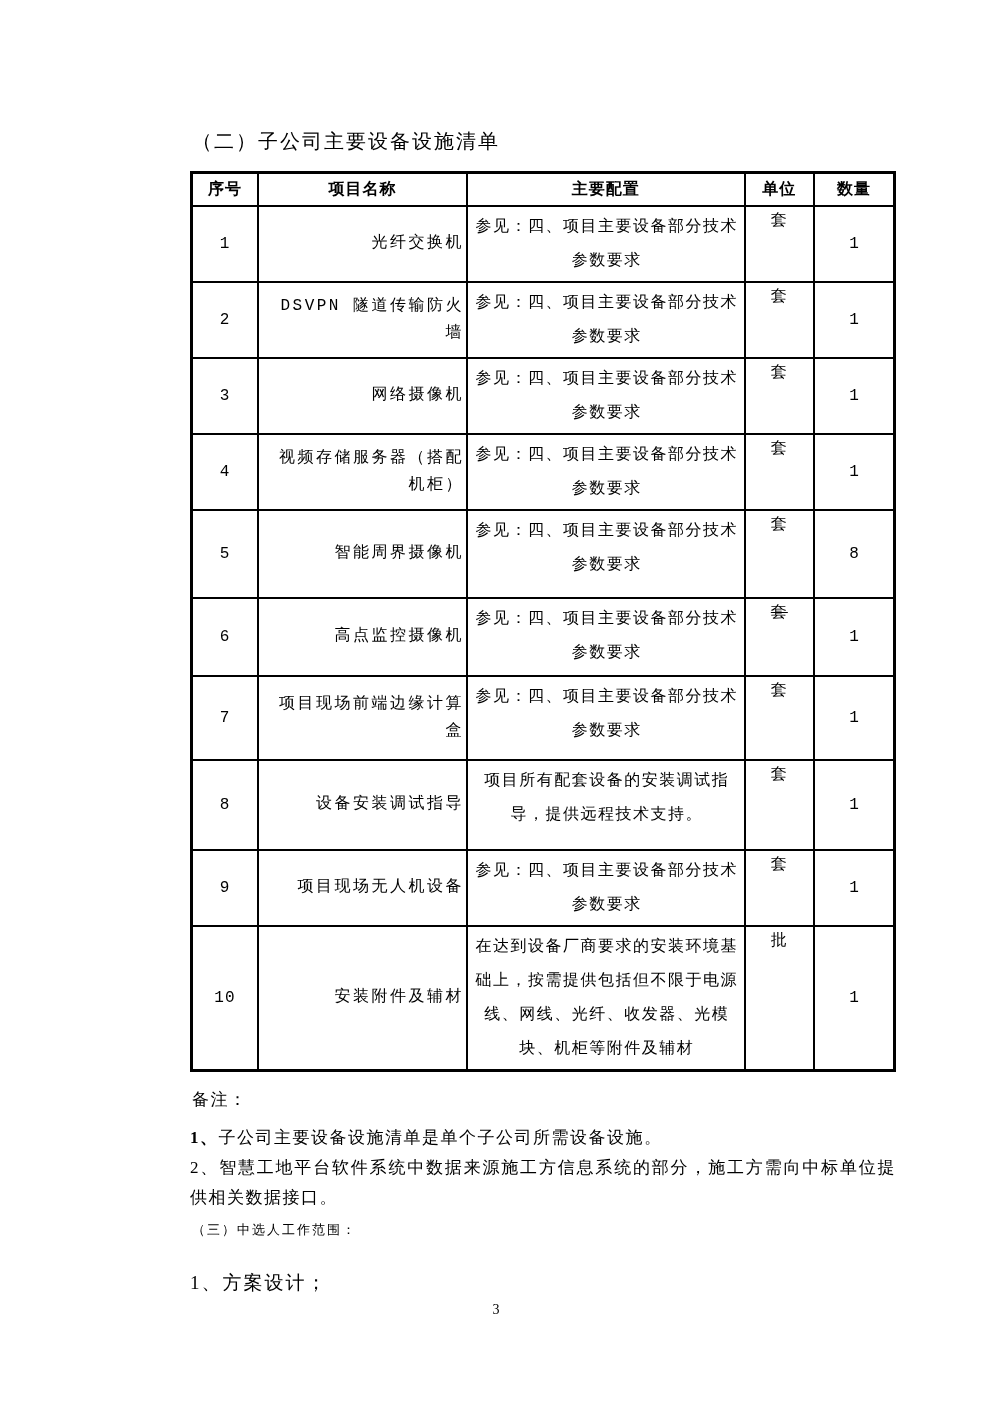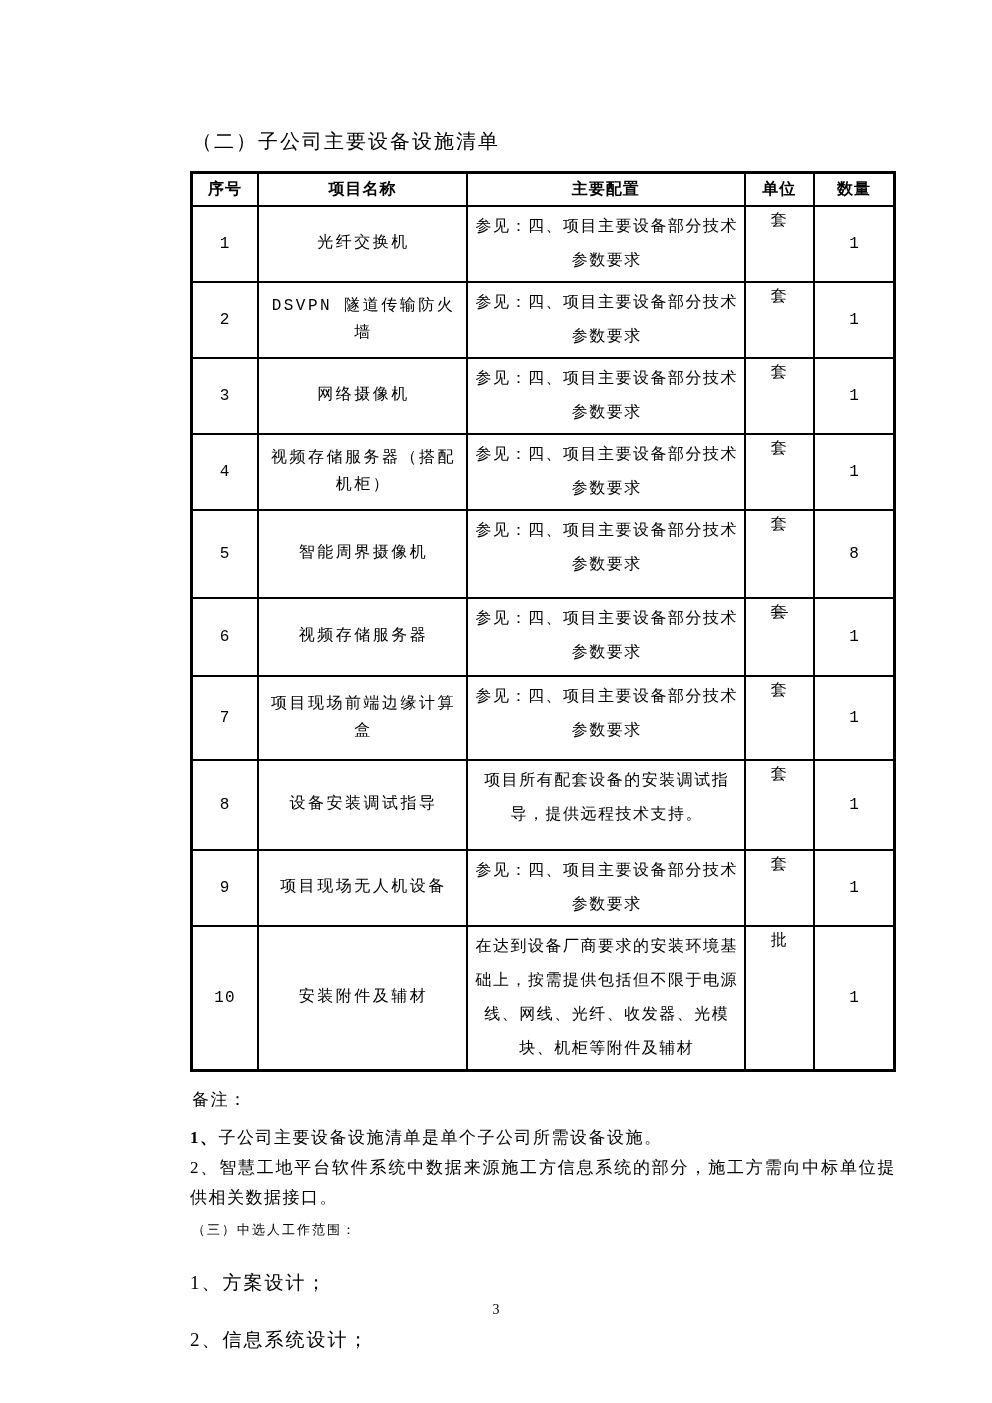--- a/index.html
+++ b/index.html
@@ -30,21 +30,21 @@
   tbody tr:nth-child(3){height:66px;}
   tbody tr:nth-child(4){height:70px;}
   tbody tr:nth-child(5){height:88px;}
   tbody tr:nth-child(6){height:78px;}
   tbody tr:nth-child(7){height:84px;}
   tbody tr:nth-child(8){height:90px;}
   tbody tr:nth-child(9){height:70px;}
   tbody tr:nth-child(10){height:132px;}
   td.no{text-align:center;vertical-align:middle;letter-spacing:1px;}
   td.name{
-    text-align:center;vertical-align:middle;padding:2px 2px 2px 4px;
+    text-align:right;vertical-align:middle;padding:2px 2px 2px 4px;
     letter-spacing:2.5px;line-height:27px;
   }
   td.config{
     text-align:center;vertical-align:top;padding:3px 4px 3px 6px;
     letter-spacing:1.5px;line-height:34px;
   }
   td.unit{text-align:center;vertical-align:top;padding-top:3px;letter-spacing:1px;}
   td.qty{text-align:center;vertical-align:middle;}
   .struck{text-decoration:line-through;}
   .notes-heading{
@@ -119,21 +119,21 @@
   </tr>
         <tr>
     <td class="no">5</td>
     <td class="name">智能周界摄像机</td>
     <td class="config">参见：四、项目主要设备部分技术参数要求</td>
     <td class="unit">套</td>
     <td class="qty">8</td>
   </tr>
         <tr>
     <td class="no">6</td>
-    <td class="name">视频存储服务器</td>
+    <td class="name">高点监控摄像机</td>
     <td class="config">参见：四、项目主要设备部分技术参数要求</td>
     <td class="unit struck">套</td>
     <td class="qty">1</td>
   </tr>
         <tr>
     <td class="no">7</td>
     <td class="name">项目现场前端边缘计算盒</td>
     <td class="config">参见：四、项目主要设备部分技术参数要求</td>
     <td class="unit">套</td>
     <td class="qty">1</td>
@@ -164,18 +164,17 @@
 
   <p class="notes-heading">备注：</p>
   <div id="notes-list">
       <p class="note"><span class="marker bold">1、</span><span>子公司主要设备设施清单是单个子公司所需设备设施。</span></p>
       <p class="note"><span class="marker">2、</span><span>智慧工地平台软件系统中数据来源施工方信息系统的部分，施工方需向中标单位提供相关数据接口。</span></p>
     </div>
 
   <h2 class="sec3-heading">（三）中选人工作范围：</h2>
   <div id="sec3-list">
       <p class="sec3-item">1、方案设计；</p>
-      <p class="sec3-item">2、信息系统设计；</p>
     </div>
 
 </div>
 
 <div class="page-number">3</div>
 
 </body></html>

